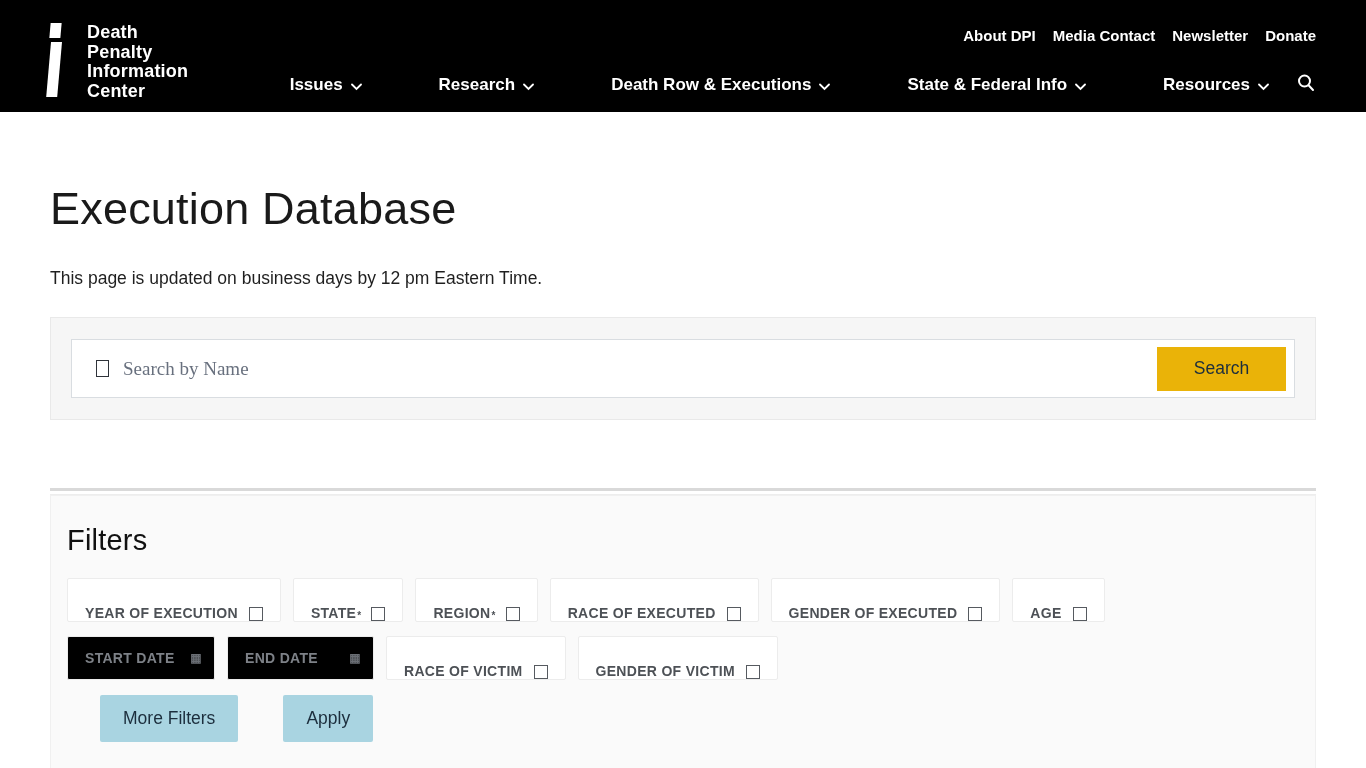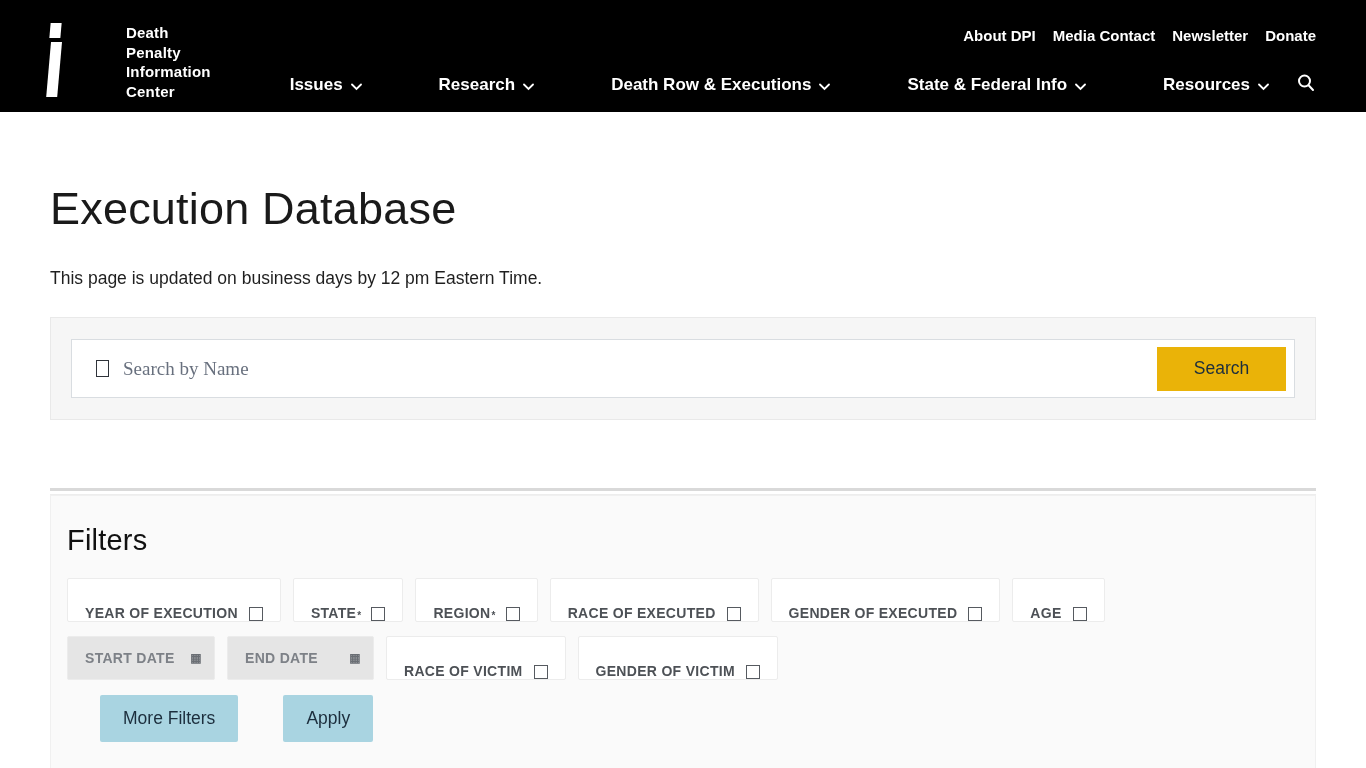--- a/index.html
+++ b/index.html
@@ -5,21 +5,21 @@
   * { box-sizing: border-box; margin: 0; padding: 0; }
   html, body { width: 1366px; height: 768px; overflow: hidden; background: #fff;
     font-family: "Liberation Sans", sans-serif; }
 
   
   .header { position: relative; width: 1366px; height: 112px; background: #000; }
   .logo { position: absolute; left: 45px; top: 20px; display: flex; cursor: pointer; }
   .logo-mark { position: relative; width: 24px; height: 78px; margin-right: 18px; }
   .logo-dot { position: absolute; left: 5px; top: 3px; width: 11px; height: 15px; background: #fff; transform: skewX(-5deg); }
   .logo-stem { position: absolute; left: 6px; top: 22px; width: 11px; height: 55px; background: #fff; transform: skewX(-5deg); transform-origin: top center; }
-  .logo-text { color: #fff; font-size: 15px; font-weight: bold; line-height: 19.5px; letter-spacing: 0.2px; padding-top: 3px; margin-left: 39px; }
+  .logo-text { color: #fff; font-size: 18px; font-weight: bold; line-height: 19.5px; letter-spacing: 0.2px; padding-top: 3px; }
   .utility-nav { position: absolute; top: 27px; right: 50px; display: flex; gap: 17px; }
   .utility-nav a { color: #fff; text-decoration: none; font-size: 15px; font-weight: bold; }
   .main-nav { position: absolute; top: 73px; right: 50px; display: flex; align-items: center; gap: 33px; }
   .main-nav .nav-item { display: flex; align-items: center; gap: 8px; color: #fff; font-size: 17px; font-weight: bold; cursor: pointer; margin-left: 44px; }
   .chev { display: inline-block; margin-top: 2px; }
   .nav-search { display: flex; align-items: center; cursor: pointer; margin-left: -6px; }
 
   
   .content { padding: 0 50px; }
   .page-title { margin-top: 71px; font-size: 45px; font-weight: 400; color: #1a1a1a; letter-spacing: 0.2px; }
@@ -47,21 +47,21 @@
   .filters-heading { font-size: 29px; font-weight: 400; color: #111; letter-spacing: 0.2px; }
   .chip-row { display: flex; gap: 12px; margin-top: 21px; }
   .chip-row.second { margin-top: 14px; }
   .chip { display: flex; align-items: flex-end; height: 44px; background: #fff;
     border: 1px solid #ececec; border-radius: 2px; padding: 0 17px; cursor: pointer;
     font-size: 14px; font-weight: bold; color: #4d5156; letter-spacing: 0.3px; }
   .chip sup { font-size: 10px; margin-left: 1px; }
   .chip .box-icon { display: inline-block; width: 14px; height: 14px; border: 1.5px solid #565a60;
     margin-left: 10px; flex: 0 0 auto; }
   .date-field { display: flex; align-items: center; justify-content: space-between; height: 44px;
-    background: #e5e5e5; border: 1px solid #ececec; border-radius: 2px; padding: 0 12px 0 17px;
+    background: #000000; border: 1px solid #ececec; border-radius: 2px; padding: 0 12px 0 17px;
     cursor: pointer; font-size: 14px; font-weight: bold; color: #7d8187; letter-spacing: 0.3px; }
   .date-field.start { width: 148px; }
   .date-field.end { width: 147px; }
   .cal-icon { font-size: 12px; color: #6a6e74; margin-left: 10px; }
   .filter-actions { display: flex; gap: 12px; margin-top: 15px; }
   .blue-btn { height: 47px; background: #a9d4e1; border: none; border-radius: 2px;
     font-family: "Liberation Sans", sans-serif; font-size: 17.5px; color: #1c2e3d; cursor: pointer; padding: 0 23px; margin-left: 33px; }
 </style>
 </head>
 <body>

